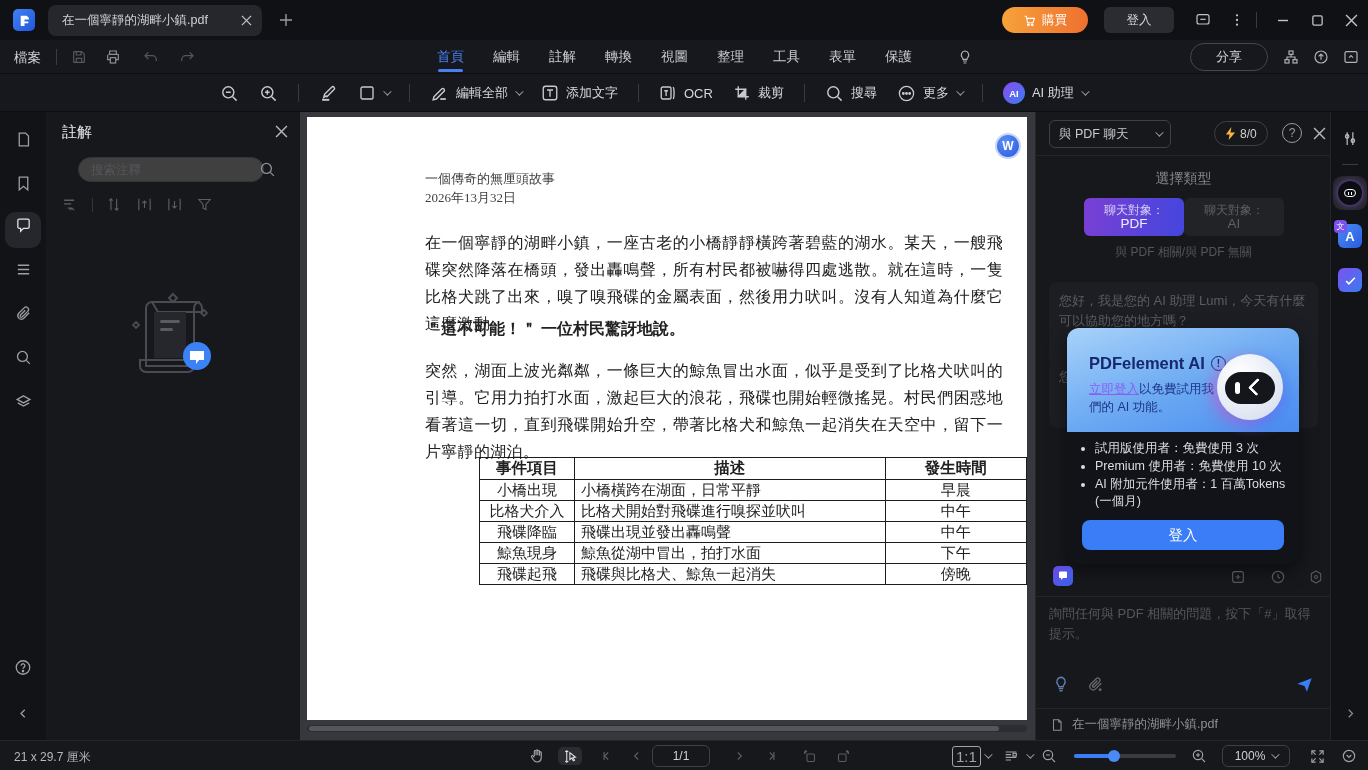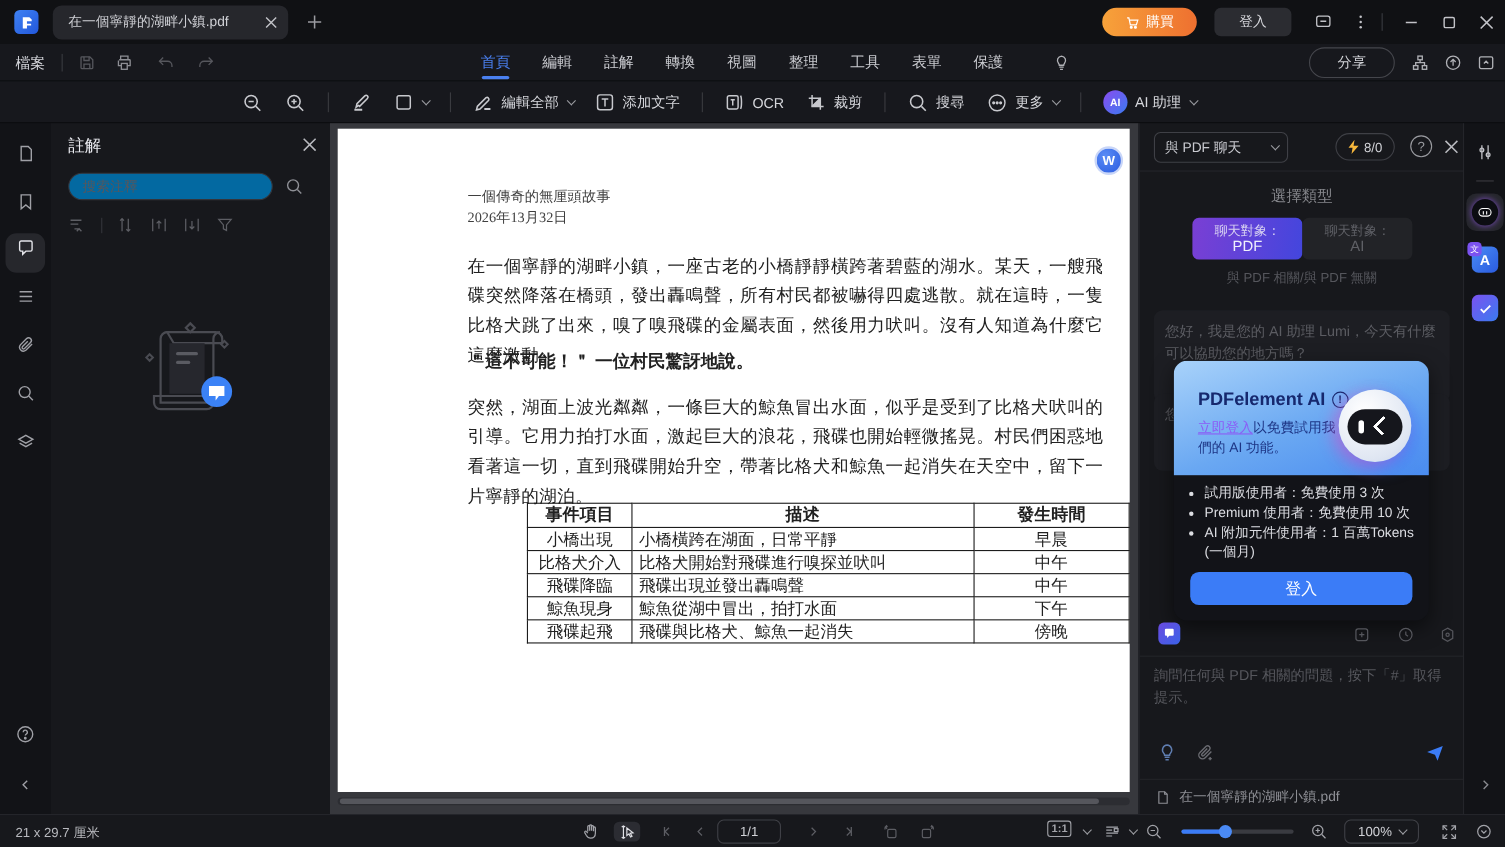--- a/index.html
+++ b/index.html
@@ -52,21 +52,21 @@
 
   
   #left-rail { position:absolute; left:0; top:112px; width:46px; height:628px; background:#121317; }
   .rail-ico { position:absolute; left:14px; width:18px; height:18px; color:#9fa0a6; }
   .rail-active { position:absolute; left:5px; width:36px; height:36px; background:#26272c; border-radius:10px; }
 
   
   #left-panel { position:absolute; left:46px; top:112px; width:254px; height:628px; background:#17181c; }
   .lp-title { position:absolute; left:16px; top:11px; color:#e8e9ee; font-size:15px; }
   .lp-close { position:absolute; left:228px; top:12px; width:14px; height:14px; color:#b8b9be; }
-  .lp-search { position:absolute; left:16px; top:45px; width:186px; height:25px; background:#0369a1;
+  .lp-search { position:absolute; left:32px; top:45px; width:186px; height:25px; background:#404040;
     border:1px solid #34353b; border-radius:13px; color:#c9cad0; font-size:12.5px; padding:0 12px; outline:none; }
   .lp-search::placeholder { color:#56575d; }
   .lp-search-ico { position:absolute; left:212px; top:48px; width:18px; height:18px; color:#8e8f95; }
   .lp-tools { position:absolute; left:16px; top:84px; display:flex; align-items:center; gap:13px; color:#5d5e64; }
   .lp-tools .sep { width:1px; height:14px; background:#34353b; }
   .empty-illu { position:absolute; left:70px; top:168px; }
   .empty-text { position:absolute; left:0; top:288px; width:254px; text-align:center; color:#9a9ba0; font-size:13px; }
 
   
   #doc-area { position:absolute; left:300px; top:112px; width:735px; height:628px; background:#37383d; }
@@ -166,22 +166,22 @@
   .sb-text { position:absolute; left:14px; top:8px; color:#b8b9be; font-size:12px; }
   .sb-ico { position:absolute; top:6px; width:18px; height:18px; color:#a2a3a9; }
   .sb-active { background:#2b2c32; border-radius:5px; }
   .page-box { position:absolute; left:652px; top:4px; width:58px; height:22px; border:1px solid #3f4046;
     border-radius:6px; color:#d0d1d6; font-size:12px; display:flex; align-items:center; justify-content:center; }
   .zoom-box { position:absolute; left:1222px; top:4px; width:68px; height:22px; border:1px solid #3f4046;
     border-radius:6px; color:#d0d1d6; font-size:12px; display:flex; align-items:center; justify-content:center; gap:6px; }
   .slider-track { position:absolute; left:1074px; top:13px; width:102px; height:4px; background:#3a3b41; border-radius:2px; }
   .slider-fill { position:absolute; left:0; top:0; width:40px; height:4px; background:#3b7cf7; border-radius:2px; }
   .slider-thumb { position:absolute; left:34px; top:-4px; width:12px; height:12px; border-radius:50%; background:#4a8af5; }
-  .ratio-lbl { position:absolute; left:952px; top:5px; color:#a2a3a9; font-size:10px; border:1.3px solid #a2a3a9;
-    border-radius:3px; padding:1px 3px; display:flex; align-items:center;font-weight:bold; }
+  .ratio-lbl { position:absolute; left:952px; top:5px; color:#a2a3a9; font-size:15px; border:1.3px solid #a2a3a9;
+    border-radius:3px; padding:1px 3px; display:flex; align-items:center; }
 </style>
 </head>
 <body>
 
 <div id="titlebar">
   <div class="logo">
     <svg width="13" height="13" viewBox="0 0 24 24" fill="#fff">
         <path d="M5 3h11l4 4v3h-8v4h7v3h-7v5H5z"></path>
       </svg>
   </div>

